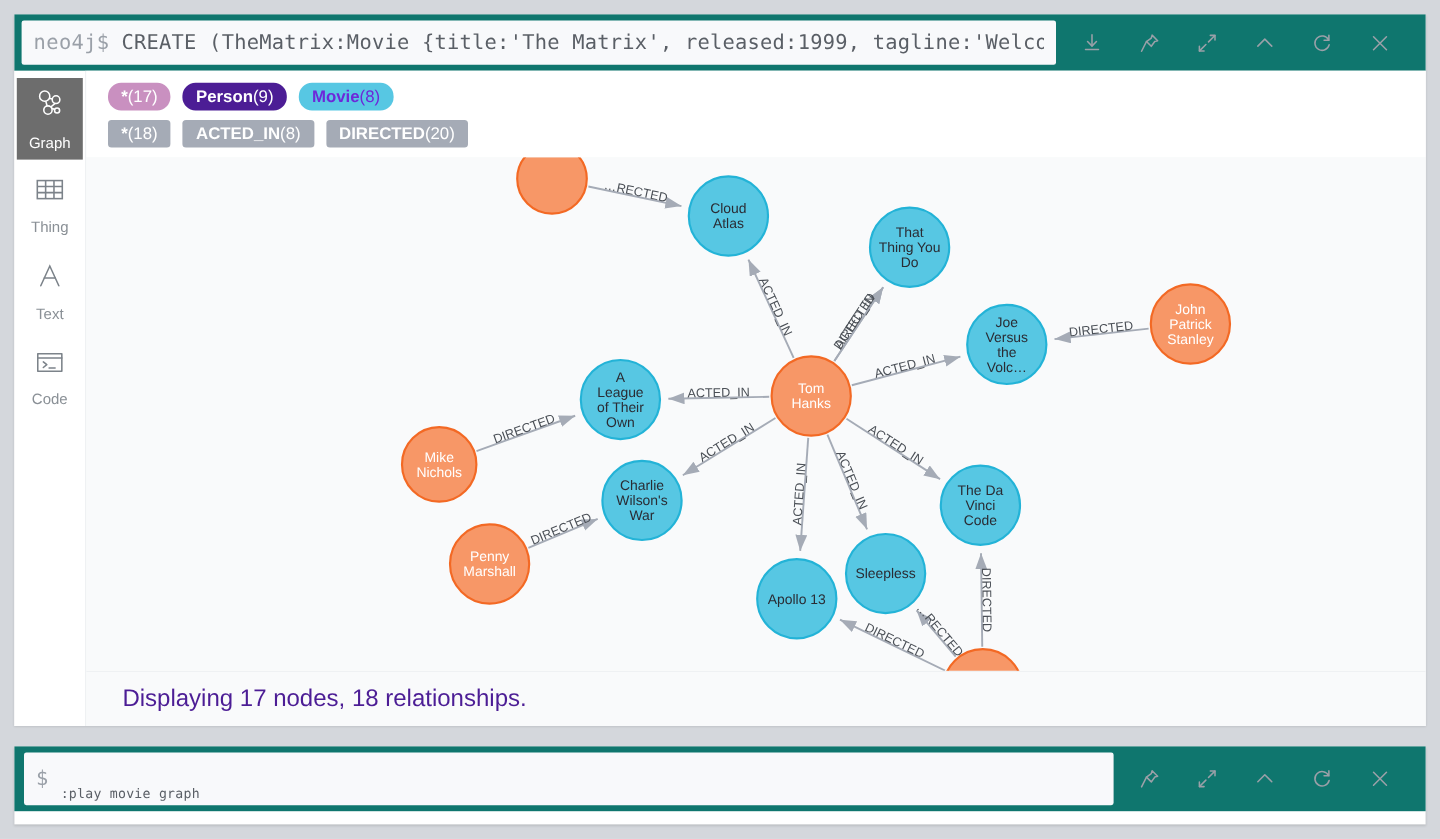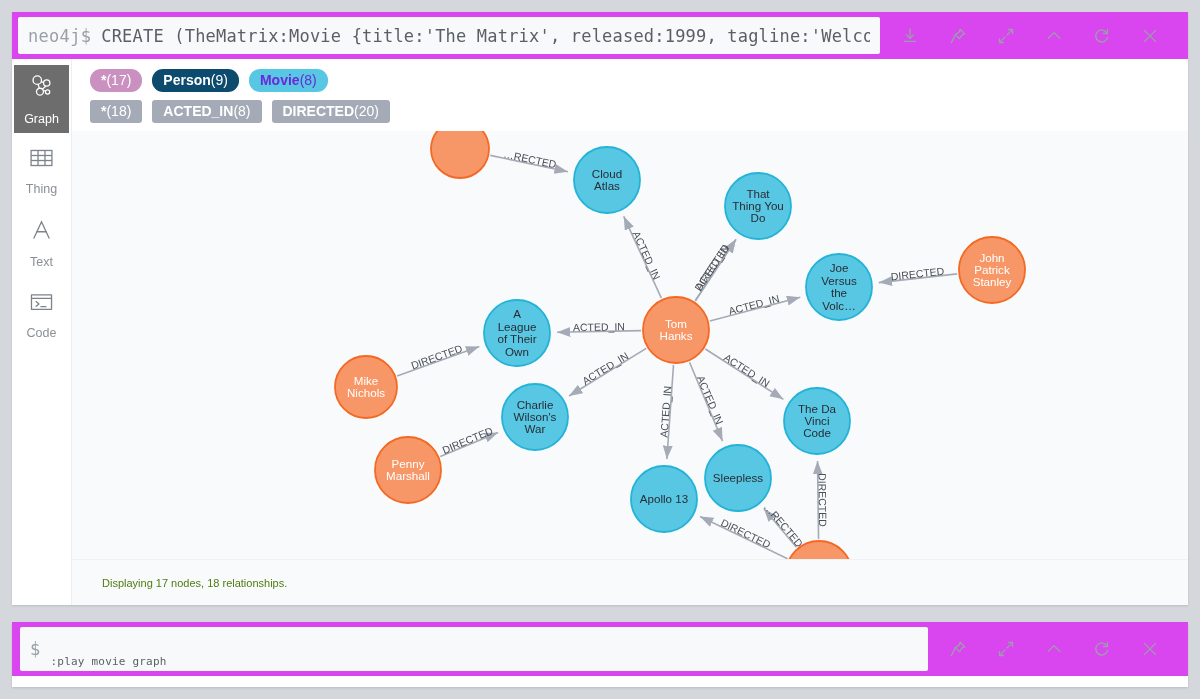--- a/index.html
+++ b/index.html
@@ -31,21 +31,21 @@
     left: 12px; top: 622px;
     width: 1176px; height: 65px;
   }
 
   
   .frame-header {
     position: relative;
     height: 47px;
     display: flex;
     align-items: center;
-    background: #d946ef;
+    background: #0f766e;
     text-align: center;
   }
   .cmd-box {
     flex: 1 1 auto;
     min-width: 0;
     height: 37px;
     margin: 0 0 0 6px;
     display: flex;
     align-items: center;
     background: #f8f9fb;
@@ -178,22 +178,22 @@
   .graph-canvas svg { display: block; }
 
   
   .frame-footer {
     flex: 0 0 auto;
     height: 45px;
     background: #f9fafb;
     display: flex;
     align-items: center;
     padding-left: 30px;
-    color: #4d7c0f;
-    font-size: 11px;
+    color: #4c1d95;
+    font-size: 20px;
     border-top: 1px solid #eff1f3;
   }
 
   
   #editor-frame .frame-header { height: 54px; }
   #editor-frame .cmd-box {
     height: 44px;
     margin-left: 8px;
     background: #f8f9fb;
   }
@@ -313,21 +313,21 @@
       </div>
 
       <div class="frame-main">
 
         <div class="legend">
           <div class="legend-row">
             <span class="chip" style="background:#c990c0;color:#fff;">
               <span>*</span>
                 <span class="cnt">(17)</span>
             </span>
-            <span class="chip" style="background:#0c4a6e;color:#fff;">
+            <span class="chip" style="background:#4c1d95;color:#fff;">
               <span>Person</span>
                 <span class="cnt">(9)</span>
             </span>
             <span class="chip" style="background:#57c7e3;color:#6d28d9;">
               <span>Movie</span>
                 <span class="cnt">(8)</span>
             </span>
           </div>
           <div class="legend-row">
             <span class="chip rel">

